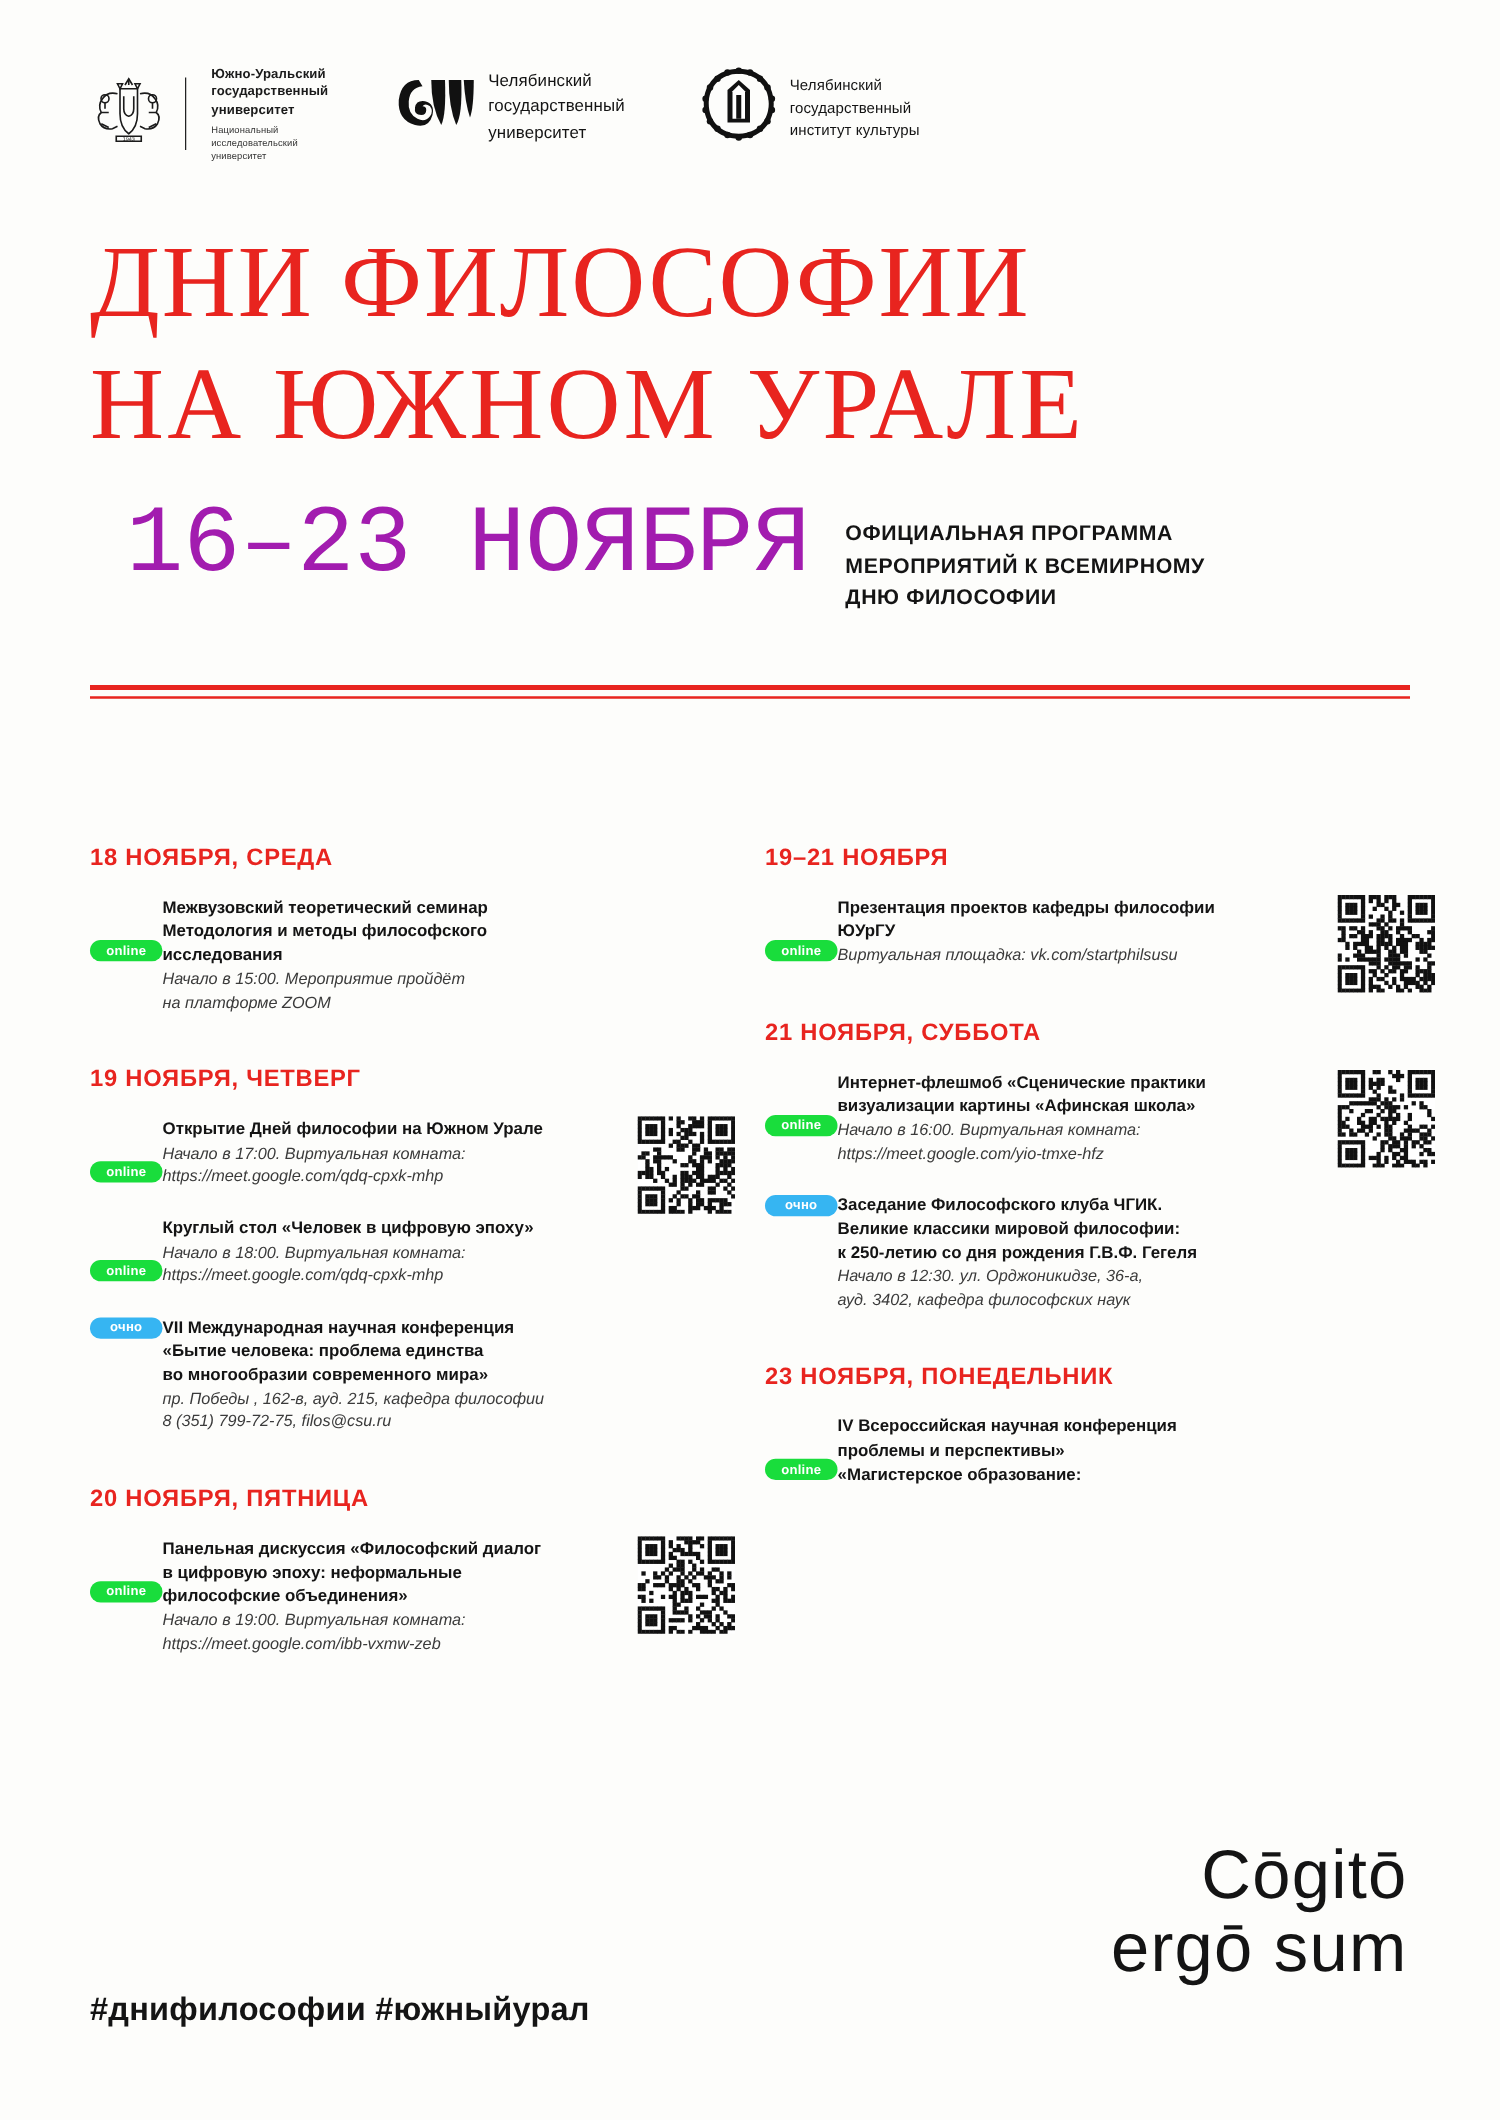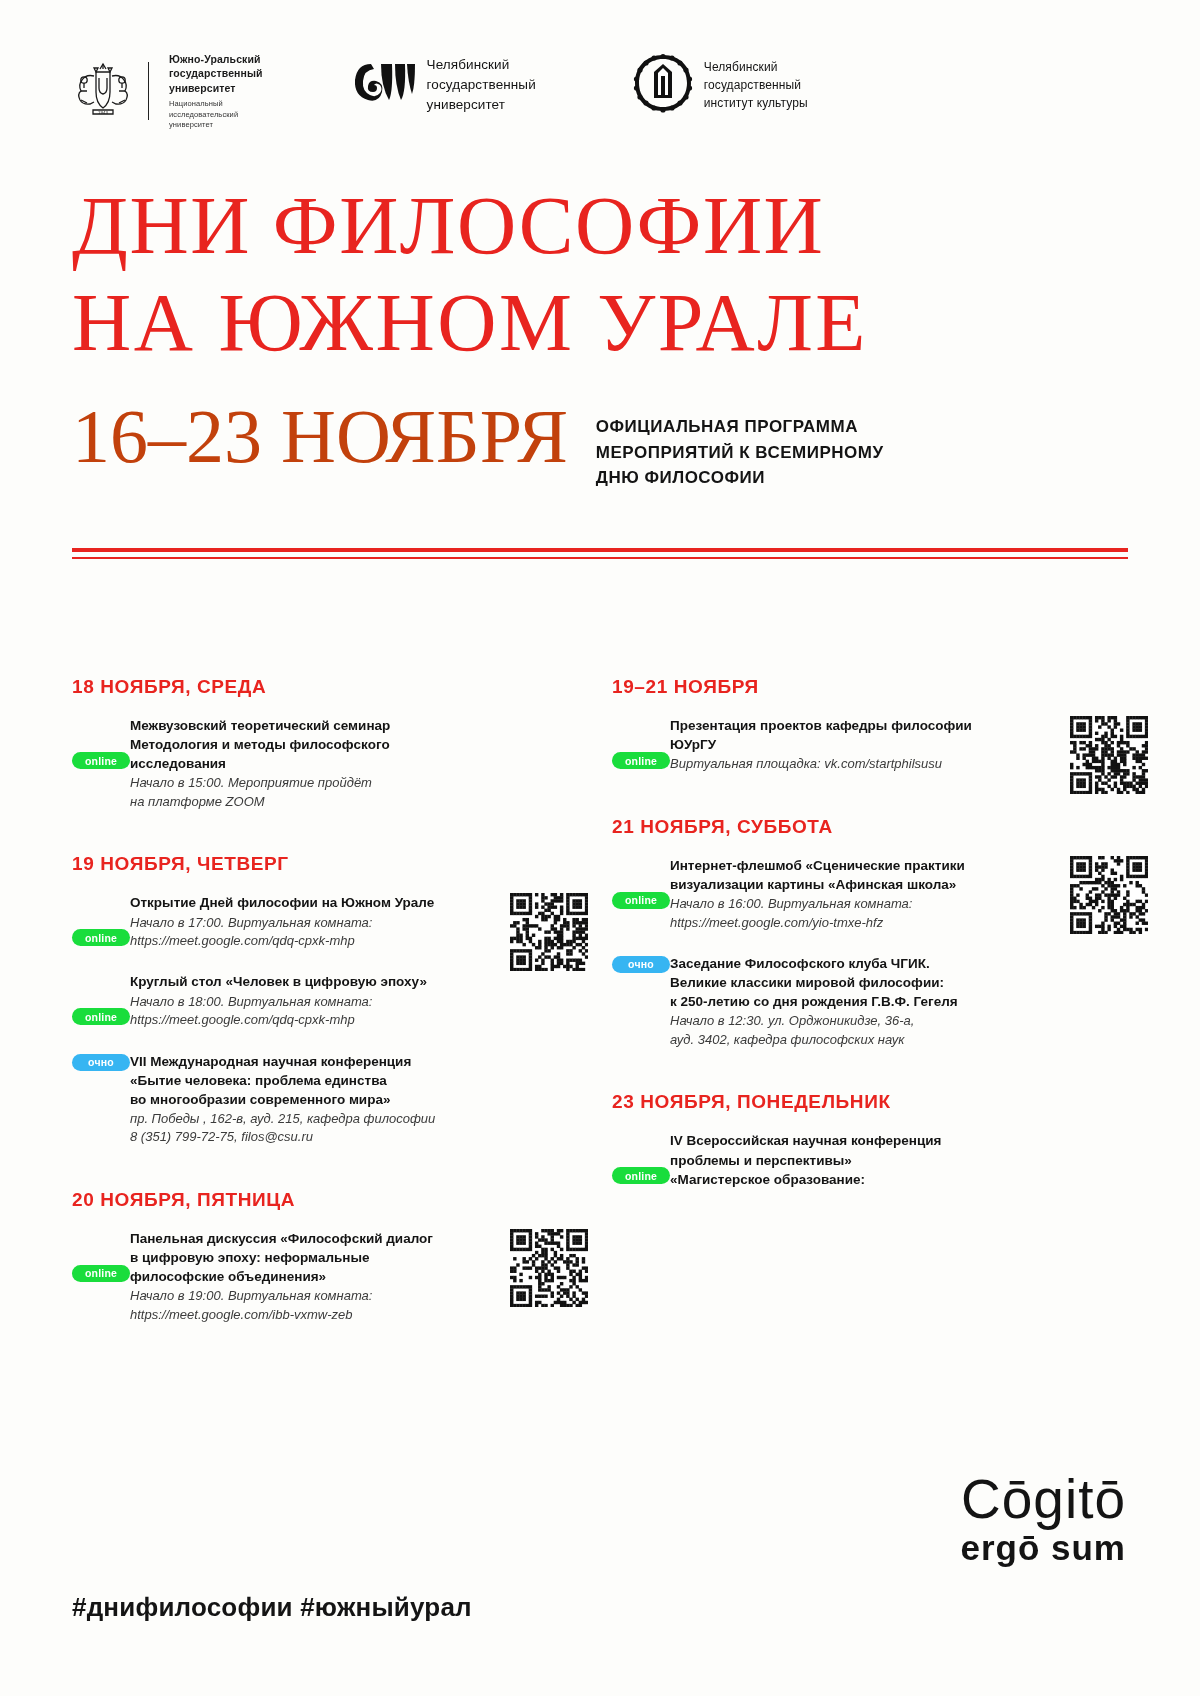--- a/index.html
+++ b/index.html
@@ -22,21 +22,20 @@
 
   
   .logo-bar {
     position: absolute;
     top: 52px;
     left: 72px;
     right: 72px;
     height: 86px;
     display: flex;
     align-items: flex-start;
-    gap: 36px;
   }
   .logo {
     display: flex;
     align-items: center;
     gap: 10px;
   }
   .logo.l1 { margin-left: 0px; }
   .logo.l2 { margin-left: 52px; }
   .logo.l3 { margin-left: 60px; }
   .logo-mark { flex: 0 0 auto; }
@@ -91,26 +90,27 @@
 
   .dateline-row {
     position: absolute;
     left: 72px;
     top: 398px;
     right: 72px;
     display: flex;
     align-items: flex-start;
   }
   .dateline {
-    font-family: Liberation Serif, serif;
+    font-family: Liberation Mono, monospace;
     font-size: 76px;
     line-height: 1;
-    color: #c2410c;
+    color: #a21caf;
     letter-spacing: 0px;
     white-space: nowrap;
+    margin-left: 29px;
   }
   .subtitle {
     margin-left: 28px;
     margin-top: 16px;
     font-size: 17px;
     font-weight: 700;
     line-height: 1.5;
     letter-spacing: 0.5px;
     color: #141414;
     text-transform: uppercase;
@@ -198,21 +198,21 @@
   .cogito {
     position: absolute;
     right: 74px;
     top: 1470px;
     text-align: right;
     font-family: "Liberation Sans", sans-serif;
     color: #141414;
     letter-spacing: 1px;
   }
   .cogito .c1 { font-size: 55px; line-height: 1.08; font-weight: 400; }
-  .cogito .c2 { font-size: 35px; line-height: 1.08; font-weight: 700; }
+  .cogito .c2 { font-size: 55px; line-height: 1.08; font-weight: 400; }
 
   .hashtags {
     position: absolute;
     left: 72px;
     top: 1592px;
     font-size: 26px;
     font-weight: 700;
     color: #141414;
     letter-spacing: 0.2px;
   }

